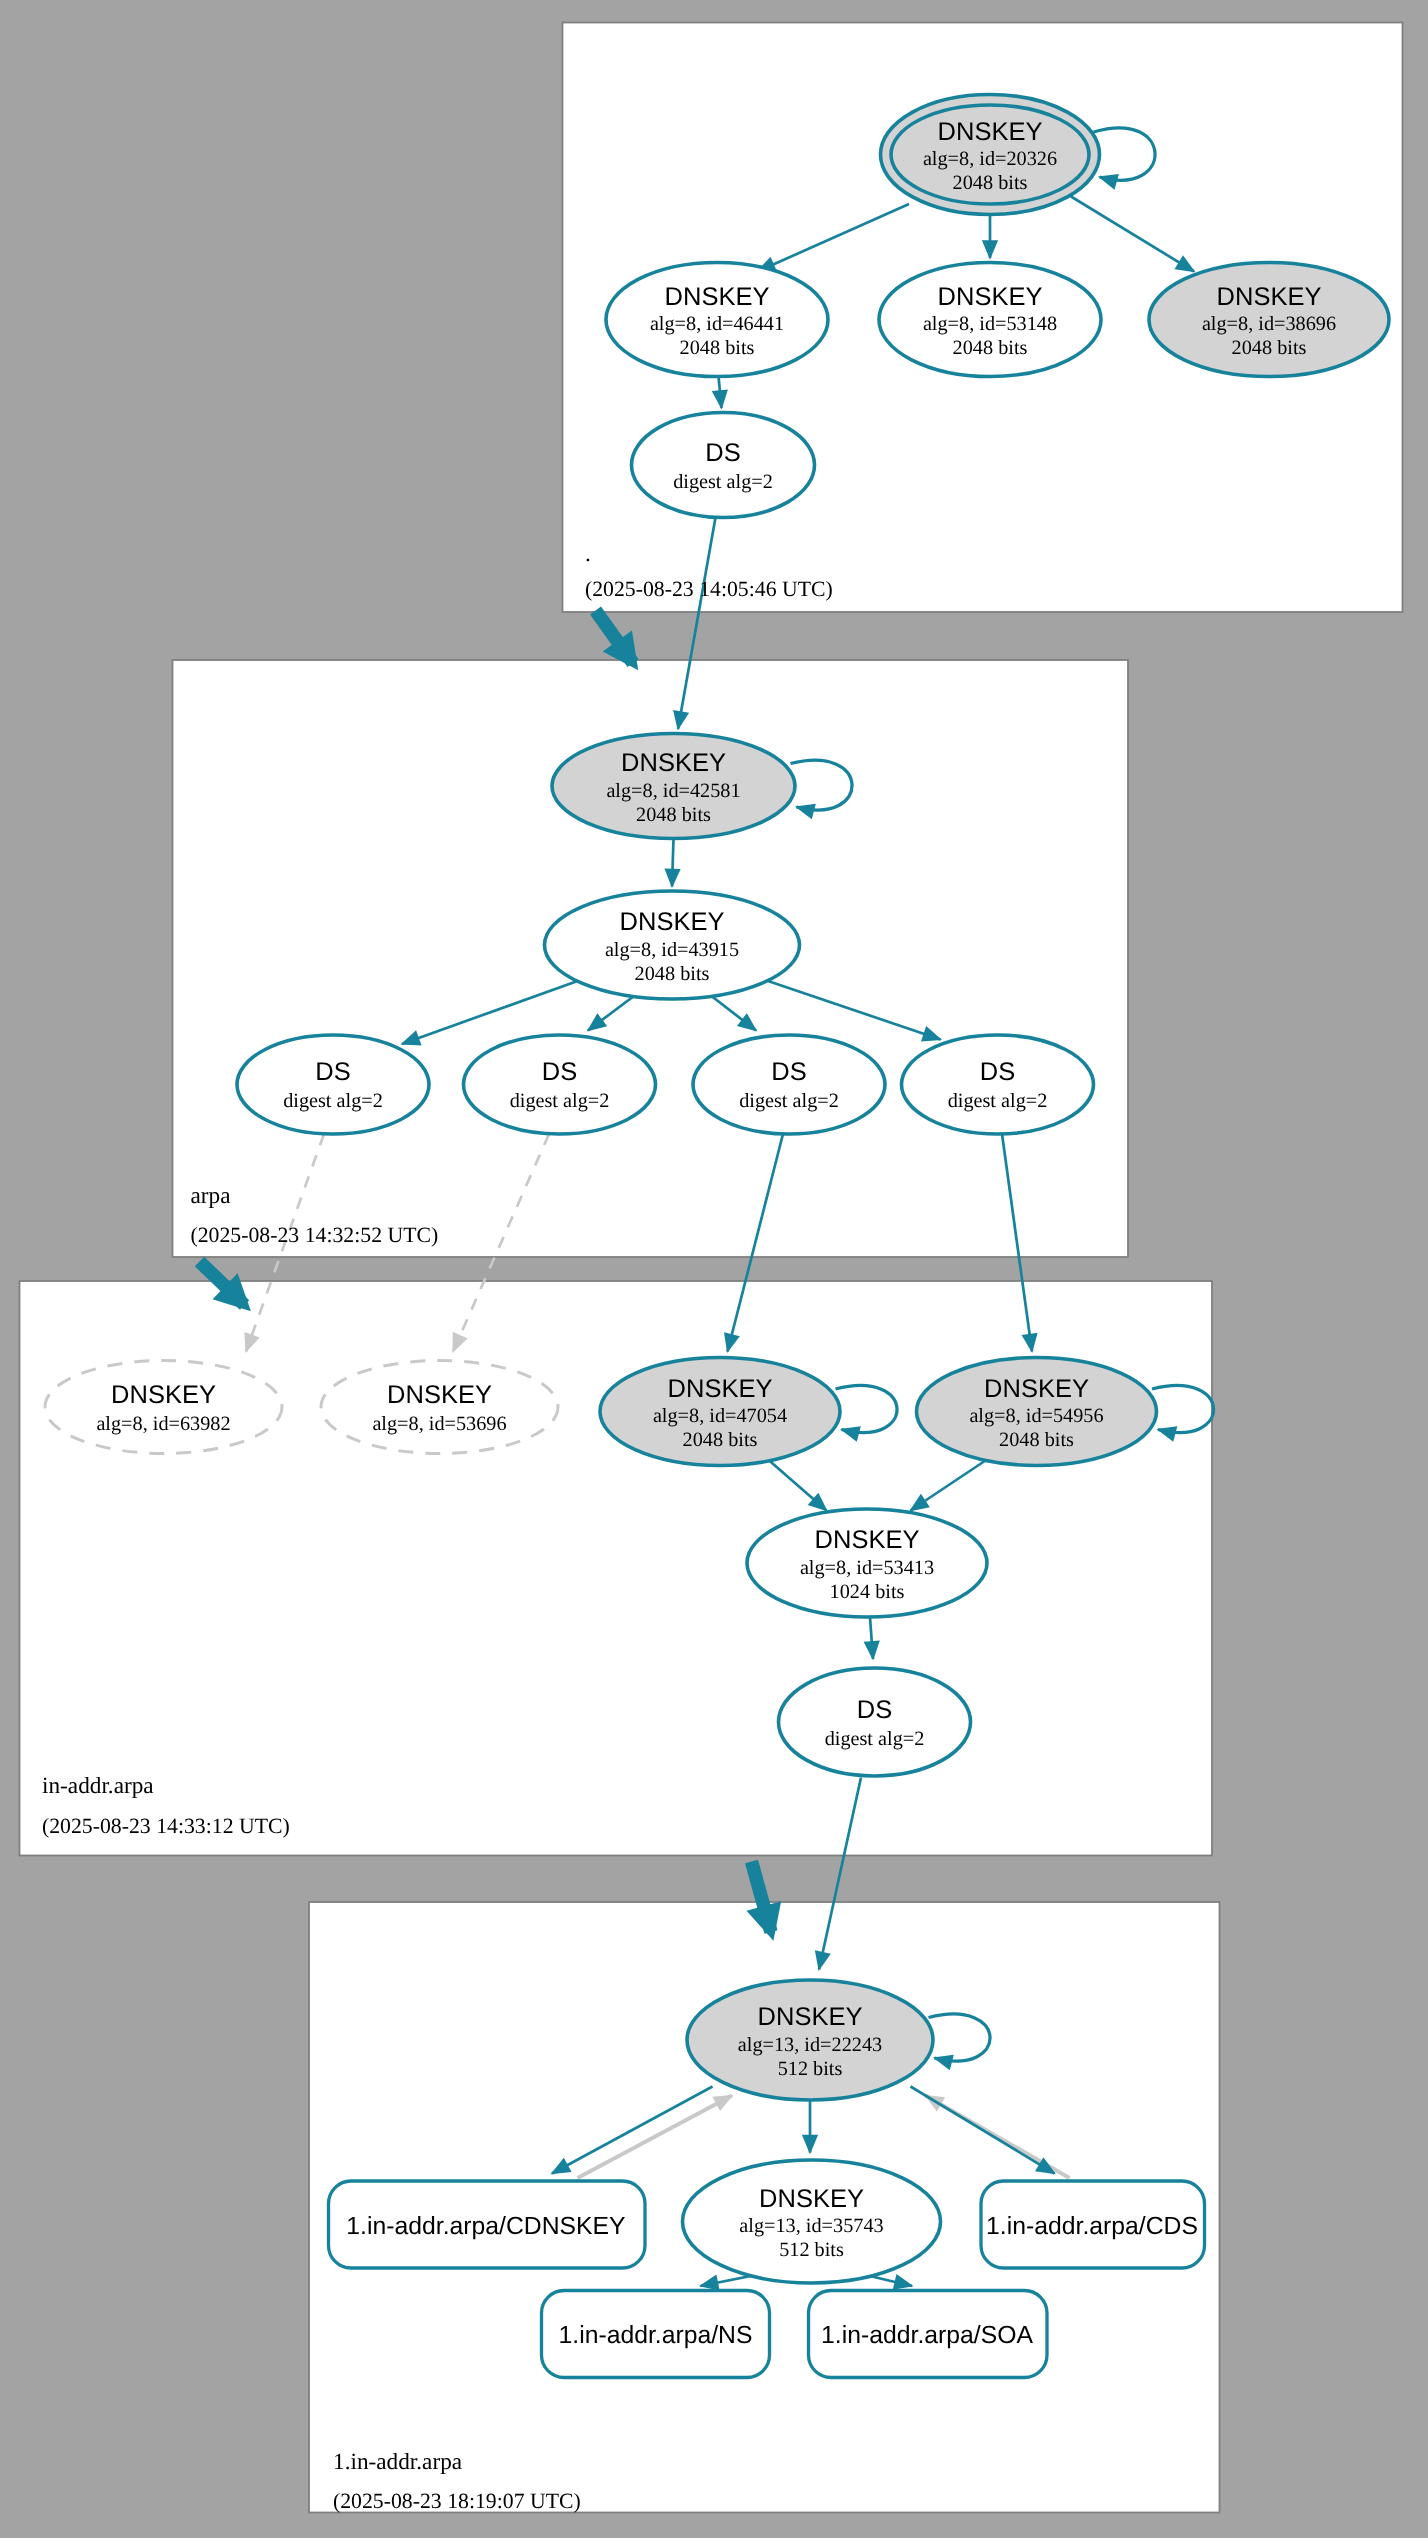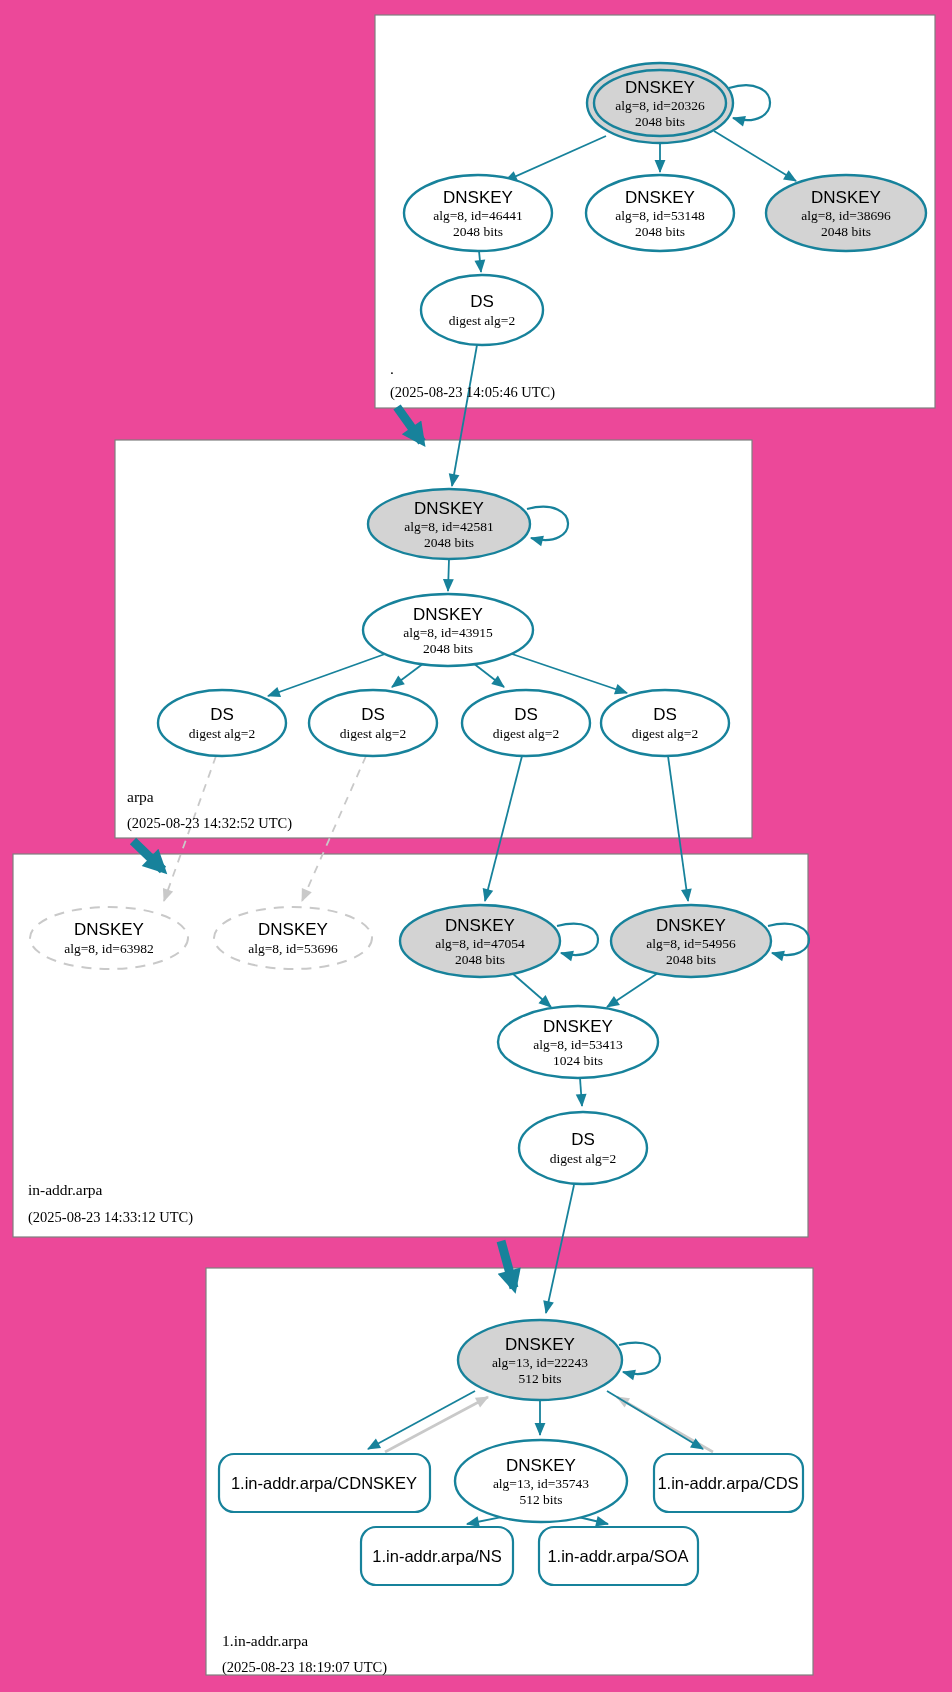--- a/index.html
+++ b/index.html
@@ -1,16 +1,16 @@
 <!DOCTYPE html>
 <html><head>
 <meta charset="utf-8">
 <style>
   html,body{margin:0;padding:0;background:#ffffff;}
-  .stage{position:relative;width:952px;height:1692px;background:#ec4899;}
+  .stage{position:relative;width:952px;height:1692px;background:#a3a3a3;}
   svg{display:block;}
   .zonebox{fill:#ffffff;stroke:#7f7f7f;stroke-width:1.2;}
   .ellipse{fill:#ffffff;stroke:#17829b;stroke-width:2.4;}
   .ellipse.gray{fill:#d3d3d3;}
   .ellipse.dashed{fill:#ffffff;stroke:#c9c9c9;stroke-width:2;stroke-dasharray:10 8;}
   .rrbox{fill:#ffffff;stroke:#17829b;stroke-width:2.2;}
   .edge{fill:none;stroke:#17829b;stroke-width:1.8;}
   .edge.loop{stroke-width:2.2;}
   .edge.thick{stroke-width:9;}
   .edge.graysolid{stroke:#c9c9c9;stroke-width:2.6;}

